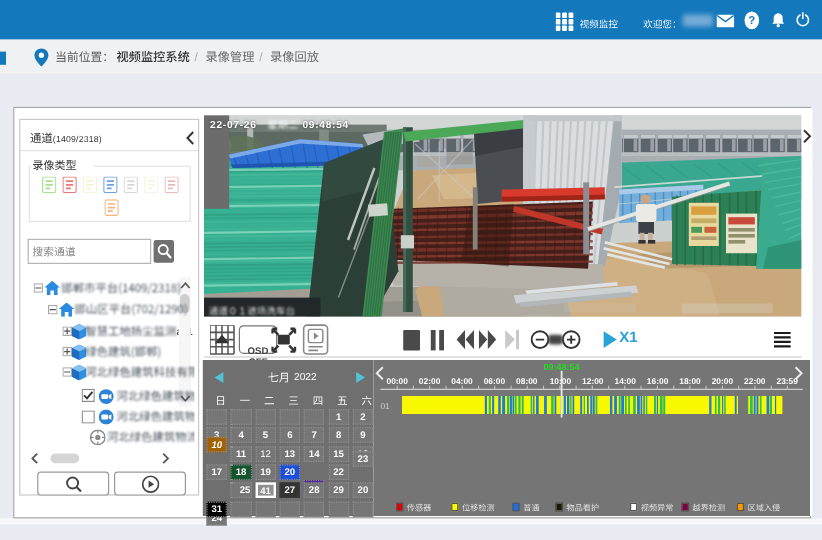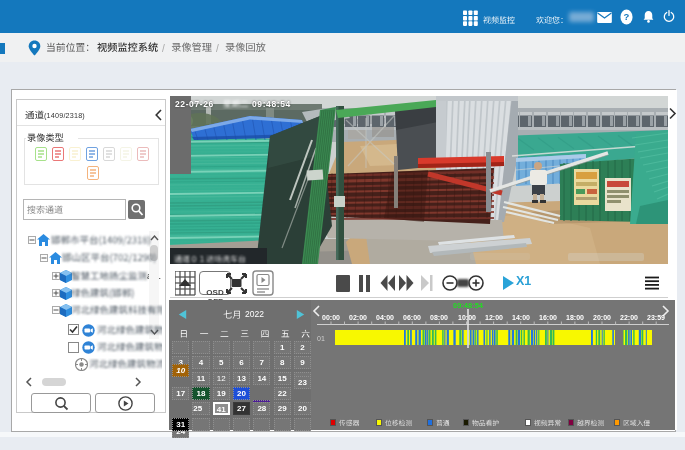--- a/index.html
+++ b/index.html
@@ -745,21 +745,21 @@
     <div class="abs" style="left:273.5px;top:386.9px;width:17.3px;height:13px;background:#767676;border:1px dotted #8f8f8f;box-sizing:border-box;">
       <span style="display:block;text-align:center;font-weight:bold;font-size:8px;line-height:12px;color:#fff">22</span>
     </div>
     <div class="abs" style="left:293.8px;top:376px;width:17.3px;height:13px;background:#767676;border:1px dotted #8f8f8f;box-sizing:border-box;">
       <span style="display:block;text-align:center;font-weight:bold;font-size:8px;line-height:12px;color:#fff">23</span>
     </div>
     <div class="abs" style="left:172.0px;top:402.2px;width:17.3px;height:13px;background:#767676;border:1px dotted #8f8f8f;box-sizing:border-box;margin-top:23px;">
       <span style="display:block;text-align:center;font-weight:bold;font-size:8px;line-height:12px;color:#fff">24</span>
     </div>
     <div class="abs" style="left:192.3px;top:402.2px;width:17.3px;height:13px;background:#767676;border:1px dotted #8f8f8f;box-sizing:border-box;">
-      <span style="display:block;text-align:left;font-weight:bold;font-size:8px;line-height:12px;color:#fff">25</span>
+      <span style="display:block;text-align:right;font-weight:bold;font-size:8px;line-height:12px;color:#fff">25</span>
     </div>
     <div class="abs" style="left:212.6px;top:402.2px;width:17.3px;height:13px;background:#8f8f8f;border:2px solid #fff;box-sizing:border-box;">
       <span style="display:block;text-align:center;font-weight:bold;font-size:8px;line-height:11px;color:#fff">41</span>
     </div>
     <div class="abs" style="left:232.9px;top:402.2px;width:17.3px;height:13px;background:#333;border:1px solid #3a3a3a;box-sizing:border-box;">
       <span style="display:block;text-align:center;font-weight:bold;font-size:8px;line-height:12px;color:#fff">27</span>
     </div>
     <div class="abs" style="left:253.2px;top:402.2px;width:17.3px;height:13px;background:#767676;border:1px dotted #8f8f8f;box-sizing:border-box;">
       <span style="display:block;text-align:center;font-weight:bold;font-size:8px;line-height:12px;color:#fff">28</span>
     </div>

